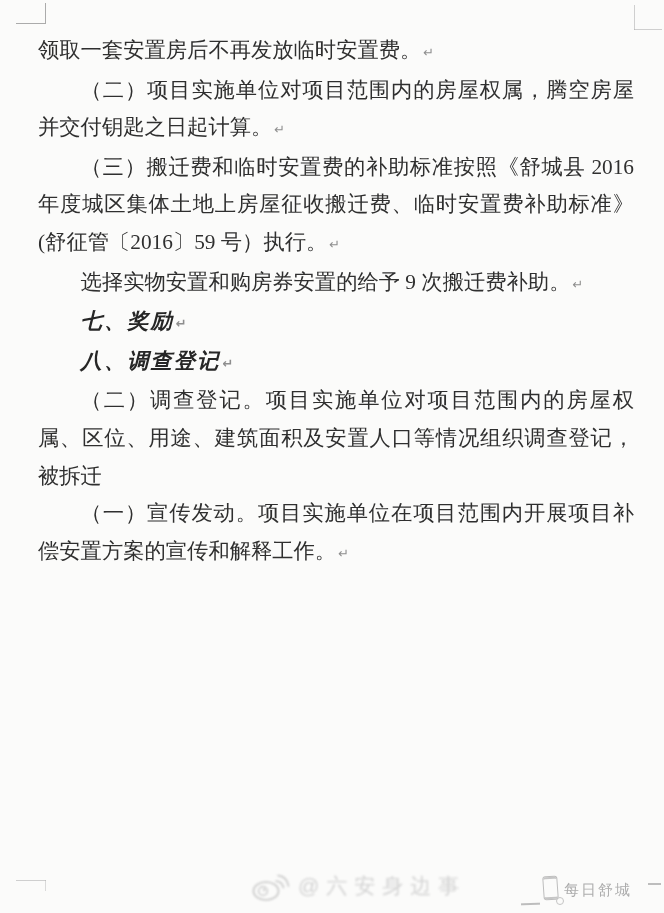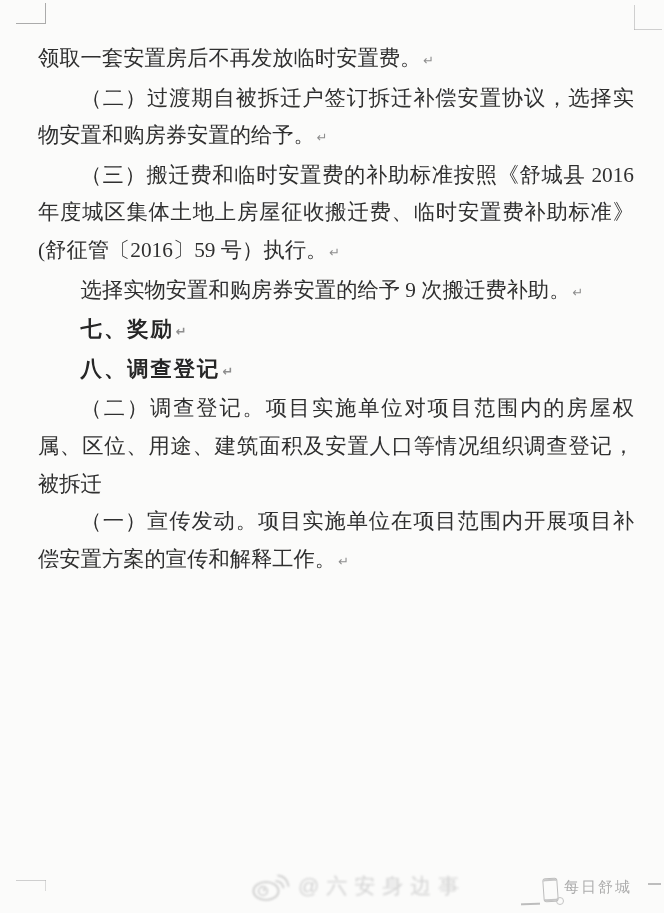--- a/index.html
+++ b/index.html
@@ -3,32 +3,33 @@
 <meta charset="utf-8">
 <style>
   html,body{margin:0;padding:0;}
   body{
     width:664px;height:913px;position:relative;overflow:hidden;
     background:#fbfbfa;
     font-family:"Liberation Serif","DejaVu Serif",serif;
   }
   
   .doc-text{
-    position:absolute;left:38px;top:40px;width:596px;
+    position:absolute;left:38px;top:32px;width:596px;
     font-size:21.3px;line-height:37.6px;color:#2f2f2f;
     text-align:justify;text-justify:inter-character;
     filter:blur(0.35px);
   }
   .doc-text p{margin:0;padding:0;}
   p.para{text-indent:2em;}
   p.para.no-indent{text-indent:0;}
   p.heading{
     text-indent:2em;font-weight:700;letter-spacing:2px;
     font-family:"Liberation Sans","DejaVu Sans",sans-serif;
     color:#262626;
+    font-style:italic;
   }
   .pmark{
     color:#8e8e8e;font-size:13px;padding-left:2px;
     font-family:"DejaVu Sans",sans-serif;letter-spacing:0;
   }
   
   .crop{position:absolute;background:#ababab;}
   .crop.faint{opacity:.55;}
   
   .wm-center{
@@ -36,24 +37,23 @@
     display:flex;align-items:center;gap:8px;
     color:#cdcdcd;filter:blur(1px);
   }
   .wm-center .wm-text{
     font-size:21px;letter-spacing:7px;color:#d2d2d2;
     font-family:"Liberation Sans","DejaVu Sans",sans-serif;
   }
   .wm-logo{display:inline-flex;}
   .wm-right{
     position:absolute;left:543px;top:866px;height:34px;
-    display:flex;align-items:flex-start;gap:6px;
+    display:flex;align-items:flex-end;gap:6px;
     color:#b6b6b6;filter:blur(.6px);
     font-family:"Liberation Sans","DejaVu Sans",sans-serif;
-    margin-top:12px;
   }
   .wm-blob{
     width:13px;height:22px;border:1.5px solid #bdbdbd;border-radius:3px;
     box-shadow:inset 0 4px 0 -2px #c6c6c6, inset 0 -6px 0 -4px #c6c6c6;
     transform:rotate(-4deg);
   }
   .wm-right .wm-text2{font-size:15px;letter-spacing:2px;color:#adadad;}
   .stray{position:absolute;background:#bdbdbd;filter:blur(.6px);}
   #stray-dash-right{left:648px;top:883px;width:13px;height:2px;}
   #stray-dash-bottom{left:521px;top:903px;width:19px;height:2px;transform:rotate(-2deg);}
@@ -65,21 +65,21 @@
 
 <div class="crop" style="left:45px;top:3px;width:1px;height:21px;"></div>
 <div class="crop" style="left:16px;top:23px;width:30px;height:1px;"></div>
 <div class="crop faint" style="left:634px;top:5px;width:1px;height:25px;"></div>
 <div class="crop faint" style="left:634px;top:29px;width:28px;height:1px;"></div>
 <div class="crop faint" style="left:16px;top:880px;width:30px;height:1px;"></div>
 <div class="crop faint" style="left:45px;top:880px;width:1px;height:11px;opacity:.4;"></div>
 
 <div class="doc-text">
     <p class="para no-indent"><span>领取一套安置房后不再发放临时安置费。</span><span class="pmark">↵</span></p>
-    <p class="para"><span>（二）过渡期自被拆迁户签订拆迁补偿安置协议，选择实物安置和购房券安置的给予。</span><span class="pmark">↵</span></p>
+    <p class="para"><span>（二）项目实施单位对项目范围内的房屋权属，腾空房屋并交付钥匙之日起计算。</span><span class="pmark">↵</span></p>
     <p class="para"><span>（三）搬迁费和临时安置费的补助标准按照《舒城县 2016 年度城区集体土地上房屋征收搬迁费、临时安置费补助标准》(舒征管〔2016〕59 号）执行。</span><span class="pmark">↵</span></p>
     <p class="para"><span>选择实物安置和购房券安置的给予 9 次搬迁费补助。</span><span class="pmark">↵</span></p>
     <p class="heading"><span>七、奖励</span><span class="pmark">↵</span></p>
     <p class="heading"><span>八、调查登记</span><span class="pmark">↵</span></p>
     <p class="para"><span>（二）调查登记。项目实施单位对项目范围内的房屋权属、区位、用途、建筑面积及安置人口等情况组织调查登记，被拆迁</span></p>
     <p class="para"><span>（一）宣传发动。项目实施单位在项目范围内开展项目补偿安置方案的宣传和解释工作。</span><span class="pmark">↵</span></p>
   </div>
 
 <div class="wm-center">
   <span class="wm-logo">

